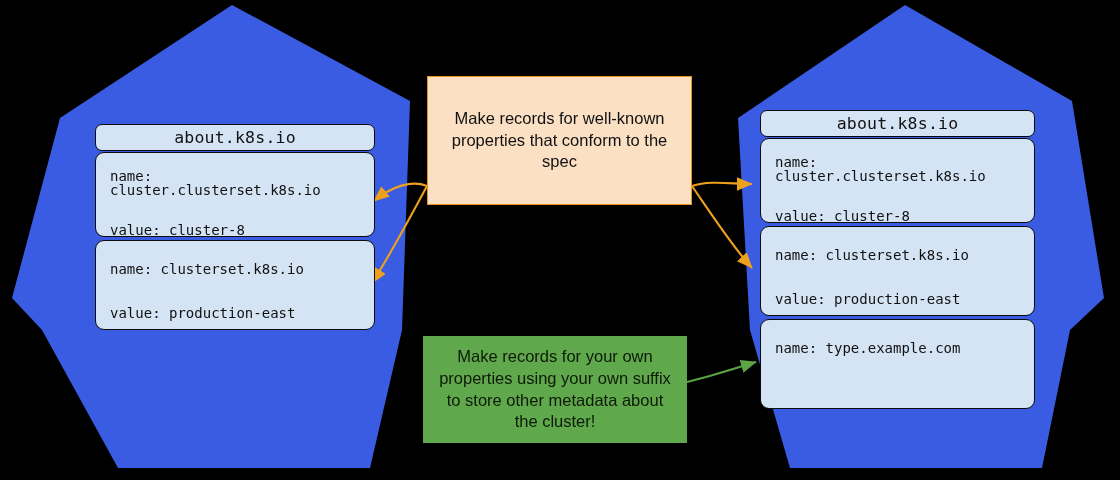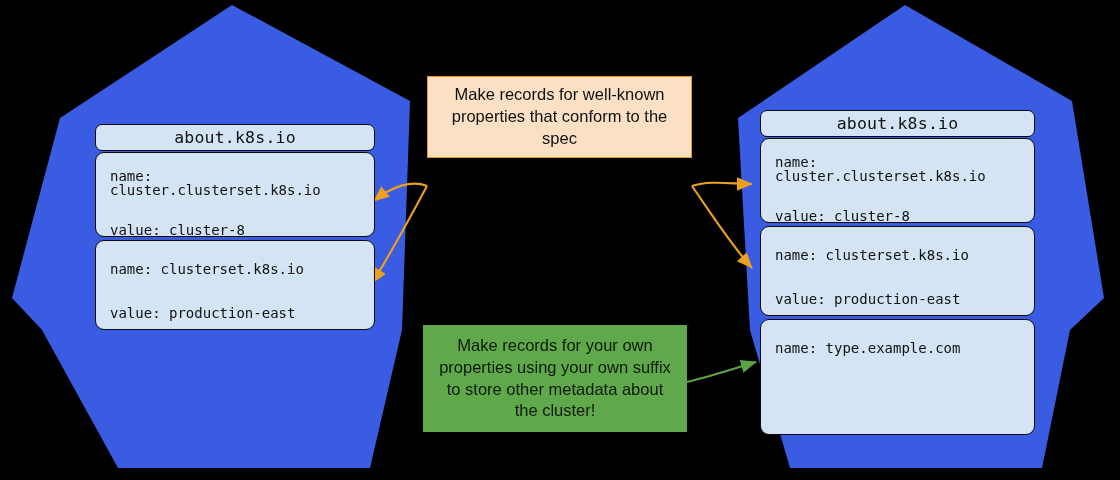--- a/index.html
+++ b/index.html
@@ -38,21 +38,21 @@
     box-sizing:border-box;
     display:flex;align-items:center;justify-content:center;
     text-align:center;
     font-family:"Liberation Sans",sans-serif;
     font-size:16.5px;
     line-height:1.32;
     color:#111;
     padding:6px 12px;
   }
   .callout.spec{background:#fbe0c4;border:1.5px solid #e8951d;}
-  .callout.own{background:#60a84c;border:1px solid #60a84c;color:#0d1a07;}
+  .callout.own{background:#60a84c;border:1px solid #60a84c;color:#0d1a07;margin-top:11px;}
 </style>
 </head>
 <body>
 
 <div id="stage">
 
   <svg id="edges" viewBox="0 0 1120 480">
     <defs>
       <marker id="ahO" markerWidth="9" markerHeight="9" refX="7.2" refY="3.2" orient="auto">
         <path d="M0,0 L7.6,3.2 L0,6.4 z" fill="#eda01e"></path>
@@ -112,29 +112,29 @@
       <div class="vl">value: cluster-8</div>
     </div>
 
     <div class="card rec" style="left:760px;top:226px;width:275px;height:90px;">
       <div class="nm" style="margin-top:9px;">
         <span class="w">name: clusterset.k8s.io</span>
       </div>
       <div class="vl" style="margin-top:30px;">value: production-east</div>
     </div>
 
-    <div class="card rec" style="left:760px;top:319px;width:275px;height:116px;">
+    <div class="card rec" style="left:760px;top:319px;width:275px;height:90px;">
       <div class="nm" style="margin-top:9px;">
         <span class="w">name: type.example.com</span>
       </div>
     </div>
 
   </div>
 
-  <div class="callout spec" style="left:427px;top:76px;width:265px;height:82px;">
+  <div class="callout spec" style="left:427px;top:76px;width:265px;height:129px;">
     <span>Make records for well-known properties that conform to the spec</span>
   </div>
 
   <div class="callout own" style="left:423px;top:325px;width:264px;height:107px;">
     <span>Make records for your own properties using your own suffix to store other metadata about the cluster!</span>
   </div>
 
 </div>
 
 </body></html>

